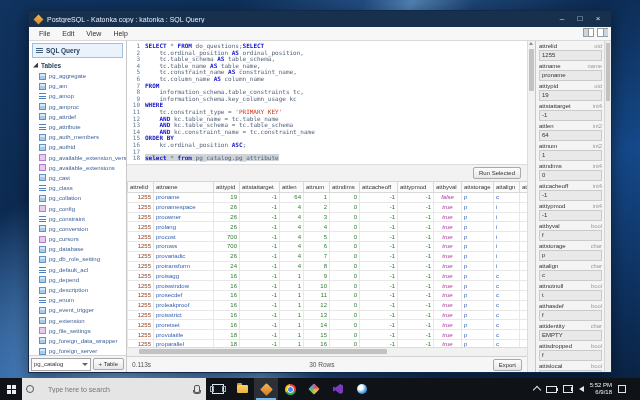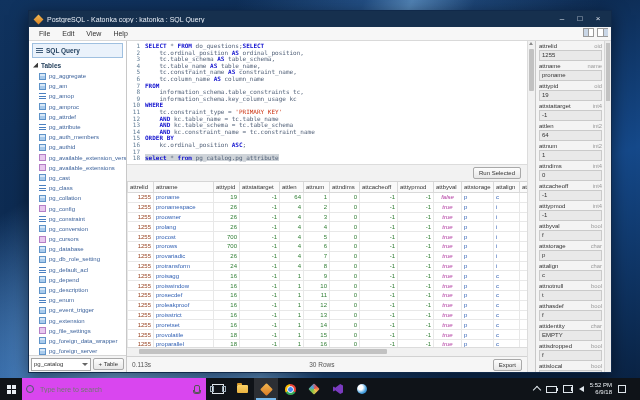--- a/index.html
+++ b/index.html
@@ -80,21 +80,21 @@
   .flabel{font-size:6px;color:#333;}
   .ftype{font-size:5.8px;color:#999;}
   .fval{margin-top:1px;height:9px;background:#e9e9e9;border:1px solid #cacaca;font-size:6px;color:#333;line-height:9px;padding:0 2px;overflow:hidden;white-space:nowrap;}
   .rscroll{width:6px;background:#ececec;border-left:1px solid #d5d5d5;position:relative;flex:0 0 auto;}
   .rthumb{position:absolute;top:2px;left:1px;width:4px;height:58px;background:#c2c2c2;}
   
   .taskbar{position:absolute;left:0;bottom:0;width:640px;height:22px;background:#0f1318;display:flex;align-items:stretch;}
   .start{width:22px;display:flex;align-items:center;justify-content:center;}
   .winlogo{width:9px;height:9px;display:grid;grid-template-columns:4px 4px;grid-template-rows:4px 4px;gap:1px;}
   .winlogo i{background:#e8eef4;display:block;}
-  .searchbox{width:176px;background:#d946ef;display:flex;align-items:center;padding:0 4px;gap:4px;}
+  .searchbox{width:176px;background:#e5e5e5;display:flex;align-items:center;padding:0 4px;gap:12px;}
   .cortana-ring{width:8px;height:8px;border:1.3px solid #4a5a6a;border-radius:50%;box-sizing:border-box;flex:0 0 auto;}
   .searchbox input{border:none;outline:none;flex:1;font-size:7px;color:#333;font-family:"Liberation Sans",sans-serif;background:transparent;min-width:0;}
   .mic{width:4px;height:6px;border:1px solid #555;border-radius:2px;position:relative;flex:0 0 auto;margin-right:2px;}
   .mic:after{content:"";position:absolute;left:-2px;top:4px;width:6px;height:3px;border:1px solid #555;border-top:none;border-radius:0 0 3px 3px;}
   .tb-icon{width:24px;display:flex;align-items:center;justify-content:center;position:relative;}
   .tb-icon.active{background:rgba(255,255,255,.12);}
   .tb-icon.active:after{content:"";position:absolute;bottom:0;left:2px;right:2px;height:2px;background:#76b9ed;}
   .taskview{width:10px;height:8px;border:1px solid #dfe5ea;position:relative;}
   .taskview:before{content:"";position:absolute;left:-3px;top:1px;width:2px;height:4px;border:1px solid #9fb0bd;}
   .taskview:after{content:"";position:absolute;right:-3px;top:1px;width:2px;height:4px;border:1px solid #9fb0bd;}

